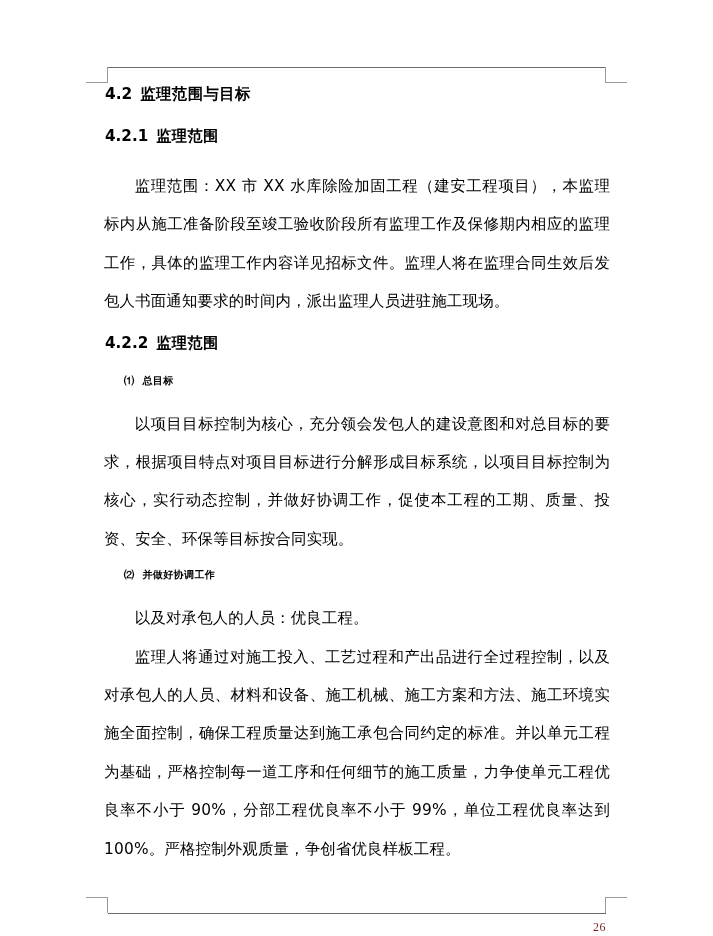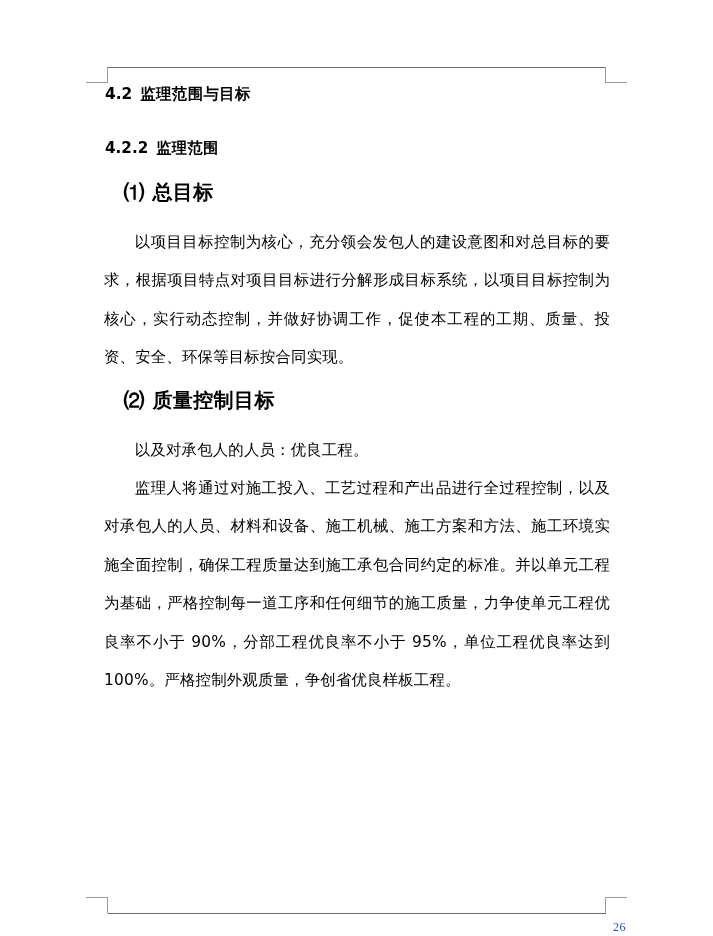--- a/index.html
+++ b/index.html
@@ -67,23 +67,22 @@
 
   
   .page-number {
     position: absolute;
     left: 0;
     top: 920px;
     width: 606px;
     text-align: right;
     font-family: "Liberation Serif", "DejaVu Serif", serif;
     font-size: 12px;
-    color: #1d4ed8;
+    color: #7f1d1d;
     letter-spacing: 0.5px;
-    margin-left: 20px;
   }
 
   
   .content {
     position: absolute;
     left: 104px;
     top: 84px;
     width: 506px;
   }
 
@@ -98,21 +97,21 @@
     font-size: 15.4px;
     margin: 0 0 21px 0;
     padding-left: 1px;
   }
   .h3 {
     font-size: 15.2px;
     margin: 0 0 20px 0;
     padding-left: 1px;
   }
   .h4 {
-    font-size: 20px;
+    font-size: 10px;
     margin: 0 0 17px 0;
     padding-left: 20px;
     font-family: Liberation Serif, serif;
   }
   .h2 .num, .h3 .num {
     font-family: "DejaVu Sans", "Liberation Sans", sans-serif;
     letter-spacing: 0px;
   }
   .h2 .ttl, .h3 .ttl, .h4 .ttl {
     margin-left: 8px;
@@ -146,43 +145,47 @@
   <div class="rule rule-top"></div>
   <div class="corner corner-tl"></div>
   <div class="corner corner-tr"></div>
 
   <div class="content">
 
     <div class="h2">
       <span class="num">4.2</span><span class="ttl">监理范围与目标</span>
     </div>
 
+    <div class="h3">
+      <span class="num">4.2.1</span><span class="ttl">监理范围</span>
+    </div>
 
+    <p class="body indent">监理范围：XX 市 XX 水库除险加固工程（建安工程项目），本监理标内从施工准备阶段至竣工验收阶段所有监理工作及保修期内相应的监理工作，具体的监理工作内容详见招标文件。监理人将在监理合同生效后发包人书面通知要求的时间内，派出监理人员进驻施工现场。</p>
 
     <div class="gap-after-para-1"></div>
 
     <div class="h3">
       <span class="num">4.2.2</span><span class="ttl">监理范围</span>
     </div>
 
     <div class="h4">
       <span class="num">⑴</span><span class="ttl">总目标</span>
     </div>
 
     <p class="body indent">以项目目标控制为核心，充分领会发包人的建设意图和对总目标的要求，根据项目特点对项目目标进行分解形成目标系统，以项目目标控制为核心，实行动态控制，并做好协调工作，促使本工程的工期、质量、投资、安全、环保等目标按合同实现。</p>
 
     <div class="gap-after-para-2"></div>
 
     <div class="h4">
-      <span class="num">⑵</span><span class="ttl">质量控制目标</span>
+      <span class="num">⑵</span><span class="ttl">并做好协调工作</span>
     </div>
 
     <p class="body indent">以及对承包人的人员：优良工程。</p>
 
-    <p class="body indent">监理人将通过对施工投入、工艺过程和产出品进行全过程控制，以及对承包人的人员、材料和设备、施工机械、施工方案和方法、施工环境实施全面控制，确保工程质量达到施工承包合同约定的标准。并以单元工程为基础，严格控制每一道工序和任何细节的施工质量，力争使单元工程优良率不小于 90%，分部工程优良率不小于 95%，单位工程优良率达到 100%。严格控制外观质量，争创省优良样板工程。</p>
+    <p class="body indent">监理人将通过对施工投入、工艺过程和产出品进行全过程控制，以及对承包人的人员、材料和设备、施工机械、施工方案和方法、施工环境实施全面控制，确保工程质量达到施工承包合同约定的标准。并以单元工程为基础，严格控制每一道工序和任何细节的施工质量，力争使单元工程优良率不小于 90%，分部工程优良率不小于 99%，单位工程优良率达到 100%。严格控制外观质量，争创省优良样板工程。</p>
 
   </div>
 
   <div class="corner corner-bl"></div>
   <div class="corner corner-br"></div>
   <div class="rule rule-bottom"></div>
 
   <div class="page-number num-ascii">26</div>
 
 </div>

